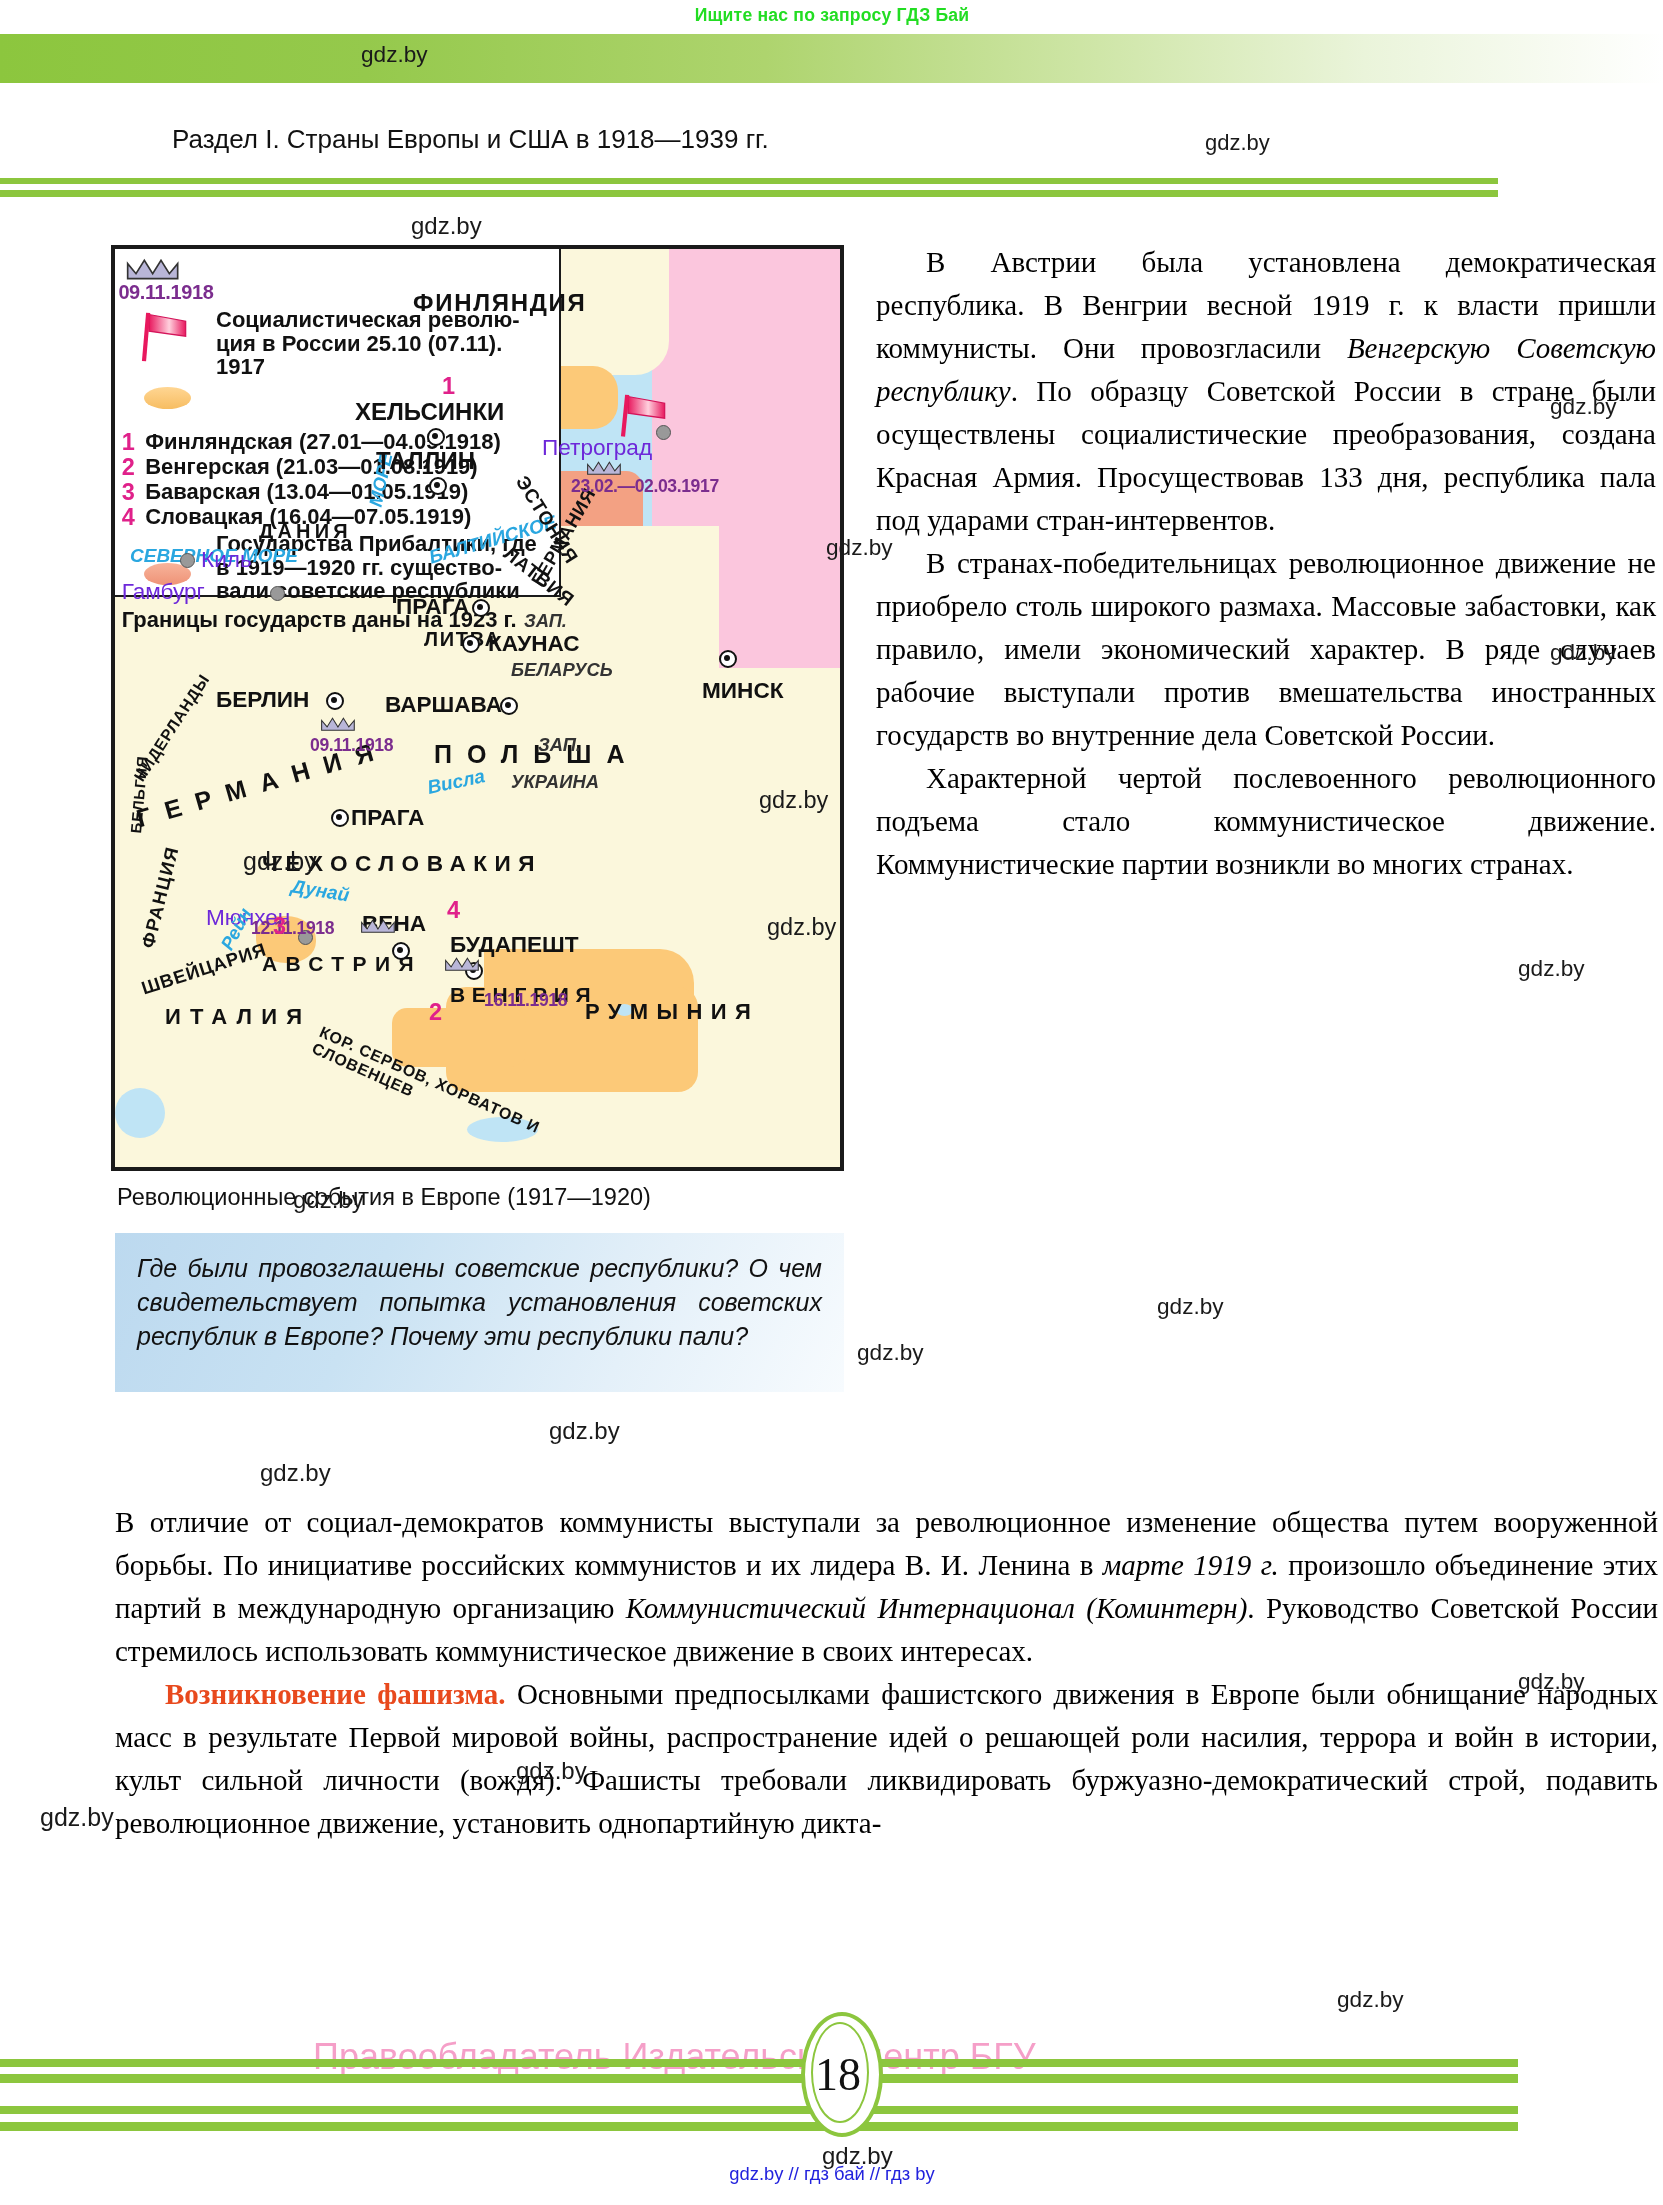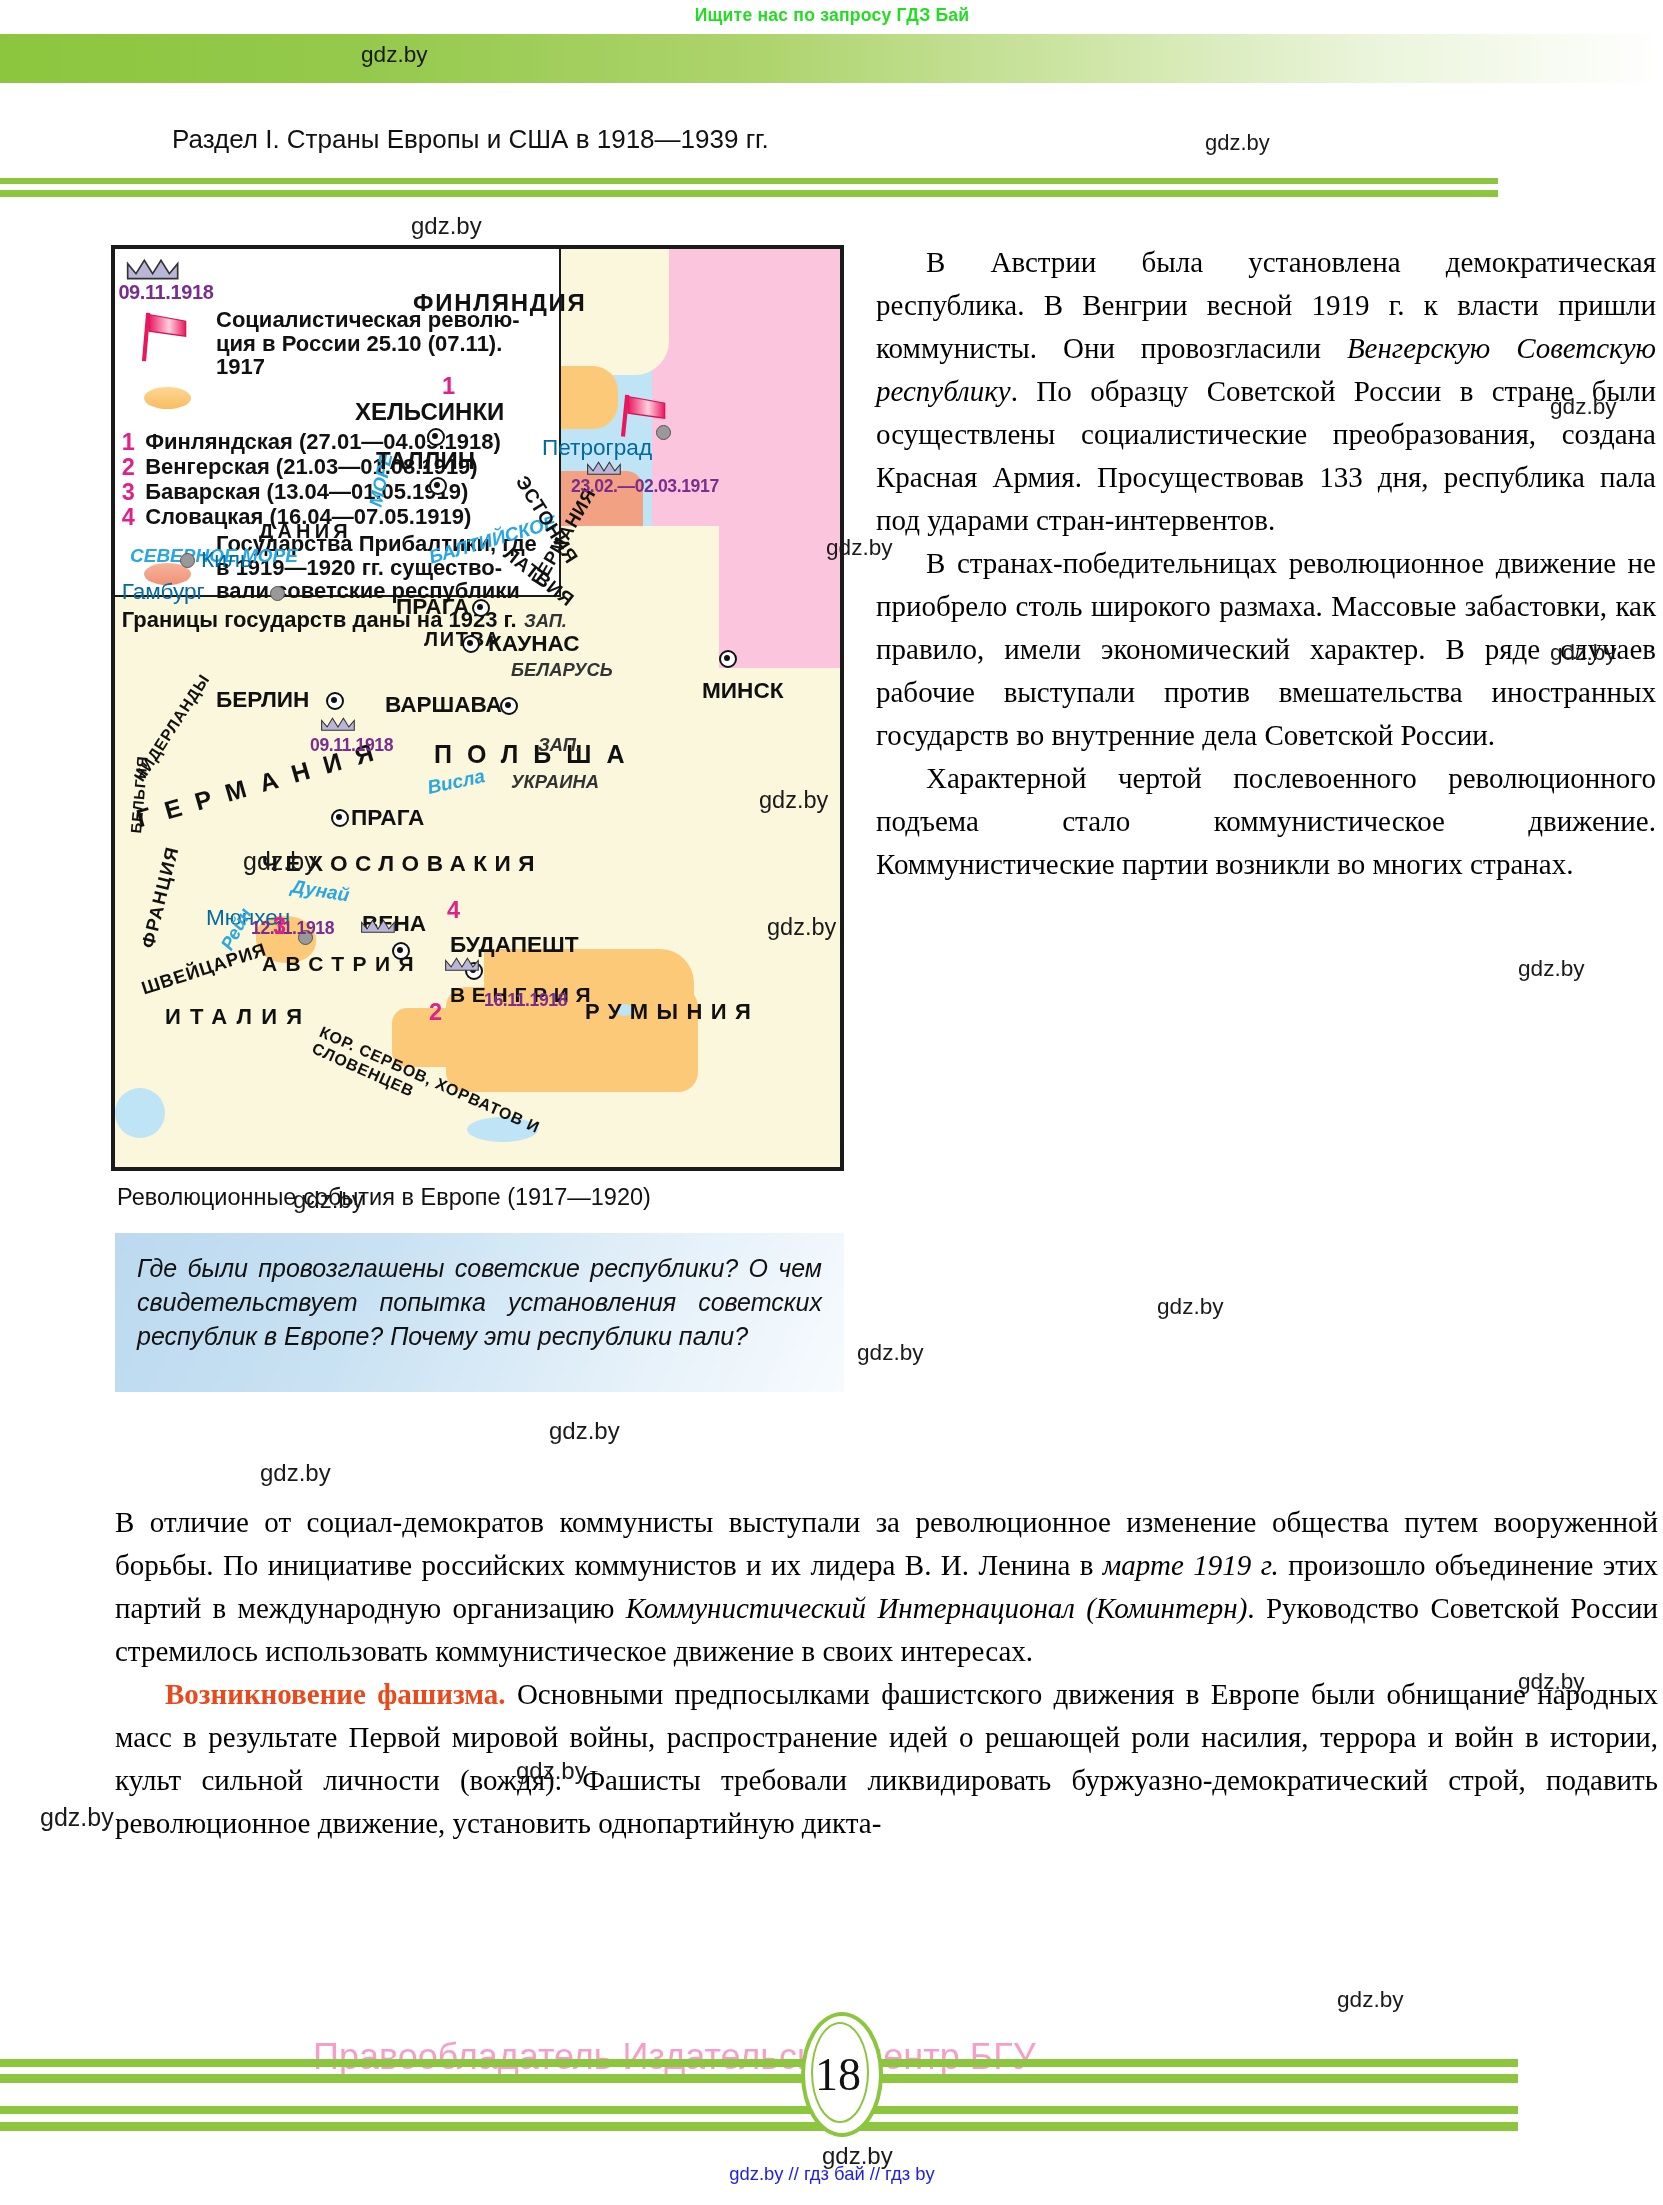--- a/index.html
+++ b/index.html
@@ -57,21 +57,21 @@
   .lg-txt{font-family:"Liberation Sans",sans-serif;font-weight:bold;font-size:22px;color:#111;line-height:23.5px;}
   .lg-date{font-family:"Liberation Sans",sans-serif;font-weight:bold;font-size:20px;color:#7b2d8e;letter-spacing:-0.4px;}
   .lg-num{font-family:"Liberation Sans",sans-serif;font-weight:bold;font-size:23.5px;color:#e0218a;}
   .ell-orange{width:47px;height:22px;border-radius:50%;background:linear-gradient(#ffd693,#f7bd62);}
   .ell-salmon{width:47px;height:22px;border-radius:50%;background:linear-gradient(#f7b49b,#ef9377);}
 
   
   .m-sea{font-family:"Liberation Sans",sans-serif;font-style:italic;font-weight:bold;color:#2aa7e0;}
   .m-country{font-family:"Liberation Sans",sans-serif;font-weight:bold;color:#111;}
   .m-cap{font-family:"Liberation Sans",sans-serif;font-weight:bold;color:#111;}
-  .m-city{font-family:"Liberation Sans",sans-serif;color:#0369a1;}
+  .m-city{font-family:"Liberation Sans",sans-serif;color:#6d28d9;}
   .m-region{font-family:"Liberation Sans",sans-serif;font-style:italic;font-weight:bold;color:#333;}
   .m-river{font-family:"Liberation Sans",sans-serif;font-style:italic;font-weight:bold;color:#2aa7e0;}
   .m-date{font-family:"Liberation Sans",sans-serif;font-weight:bold;font-size:17.6px;color:#7b2d8e;letter-spacing:-0.4px;}
   .m-idx{font-family:"Liberation Sans",sans-serif;font-weight:bold;font-size:23.5px;color:#e0218a;}
   .capdot{position:absolute;width:14.3px;height:14.3px;border-radius:50%;border:2.5px solid #111;background:#fff;}
   .capdot:after{content:"";position:absolute;left:2.9px;top:2.9px;width:5.9px;height:5.9px;border-radius:50%;background:#111;}
   .citydot{position:absolute;width:13.4px;height:13.4px;border-radius:50%;background:#999;border:0.8px solid #555;}
 
   #map-caption{
     top:1184px;left:117px;

